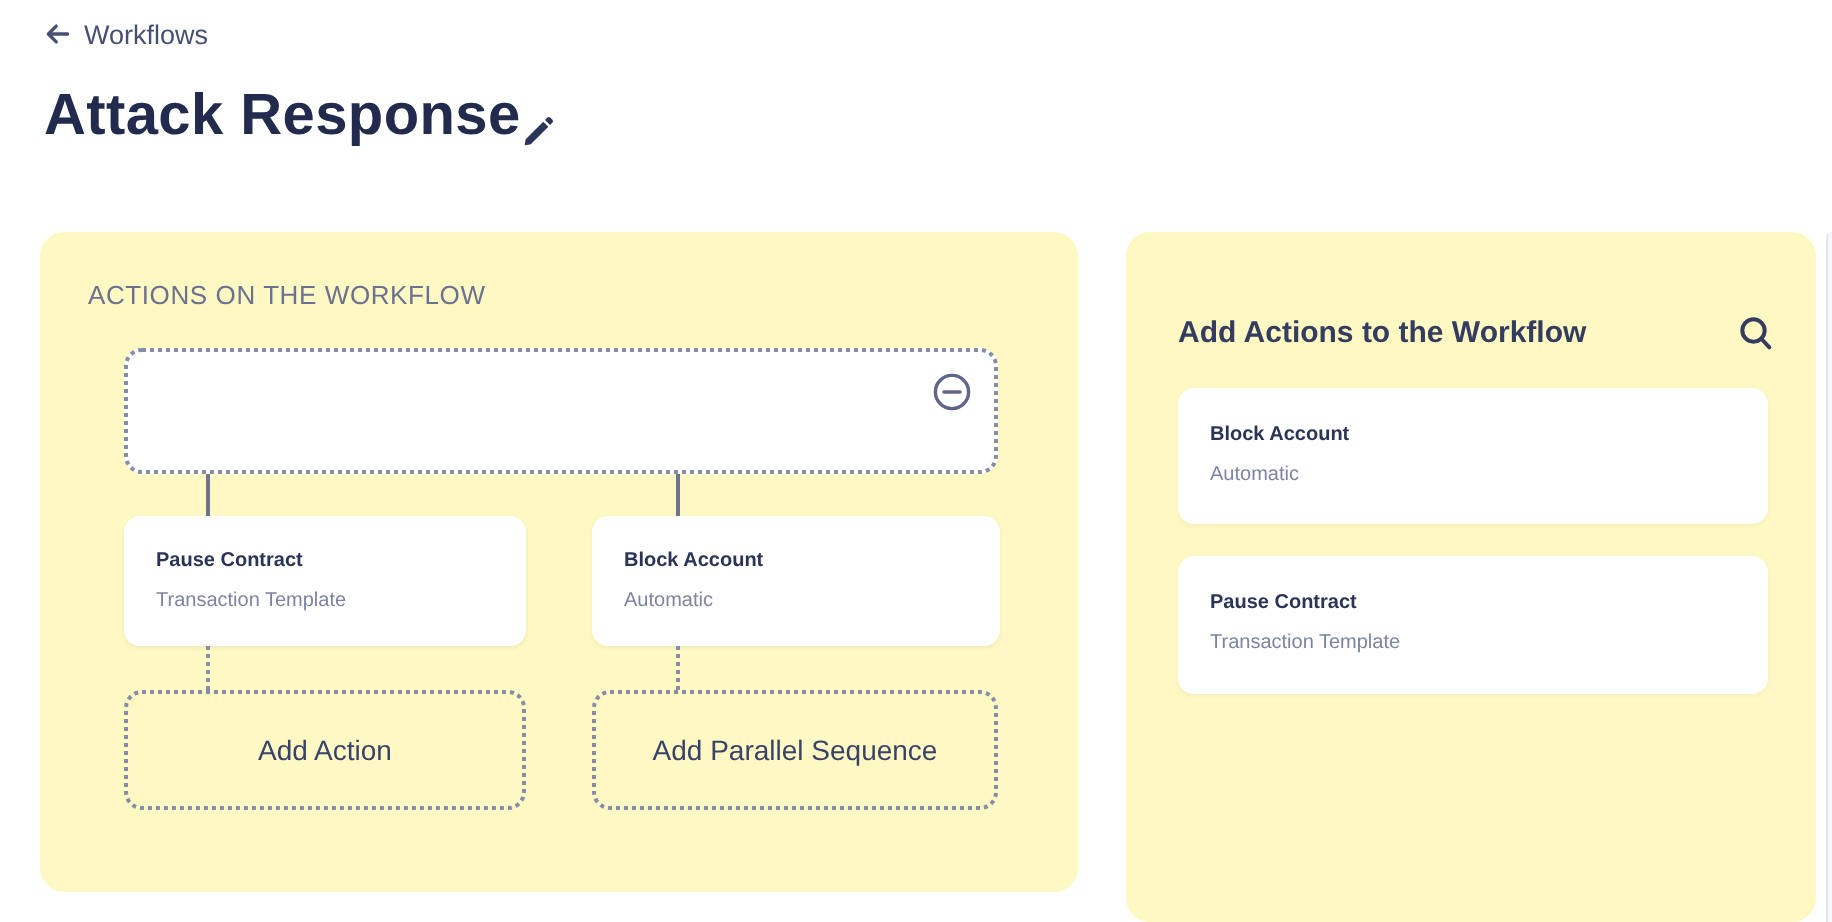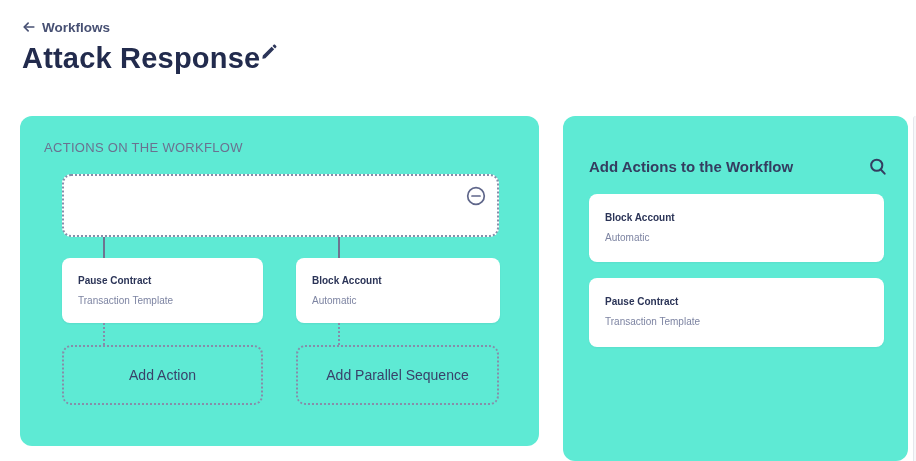--- a/index.html
+++ b/index.html
@@ -1,28 +1,28 @@
 <!DOCTYPE html>
 <html><head>
 <meta charset="utf-8">
 <style>
   * { margin:0; padding:0; box-sizing:border-box; }
   html,body { width:916px; height:461px; background:#ffffff; overflow:hidden;
     font-family:"Liberation Sans", sans-serif; position:relative; }
 
   
-  .back-link { position:absolute; left:22px; top:20px; display:flex; align-items:flex-start;
-    gap:6px; color:#475073; font-size:13.5px; font-weight:700; cursor:pointer; }
+  .back-link { position:absolute; left:22px; top:10px; display:flex; align-items:flex-start;
+    gap:6px; color:#475073; font-size:13.5px; font-weight:400; cursor:pointer; }
   .back-link svg { display:block; }
-  .page-title-row { position:absolute; left:22px; top:42px; display:flex; align-items:flex-start; }
+  .page-title-row { position:absolute; left:22px; top:42px; display:flex; align-items:flex-end; }
   .page-title { font-size:29px; font-weight:700; color:#222b4d; letter-spacing:0.2px; }
   .edit-btn { border:none; background:transparent; cursor:pointer; padding:0; line-height:0; }
 
   
-  .panel { position:absolute; background:#5eead4; border-radius:12px; }
+  .panel { position:absolute; background:#fef9c3; border-radius:12px; }
   .wf-panel { left:20px; top:116px; width:519px; height:330px; }
   .lib-panel { left:563px; top:116px; width:345px; height:345px; }
   .edge-sliver { position:absolute; left:913px; top:116px; width:3px; height:345px;
     background:#f6f7f9; border-left:1px solid #e5e6ec; border-radius:3px 0 0 0; }
 
   .wf-label { position:absolute; left:24px; top:24px; font-size:13px; color:#6b7190;
     letter-spacing:0.3px; font-weight:400; }
 
   
   .trigger-node { position:absolute; left:42px; top:58px; width:437px; height:63px;

